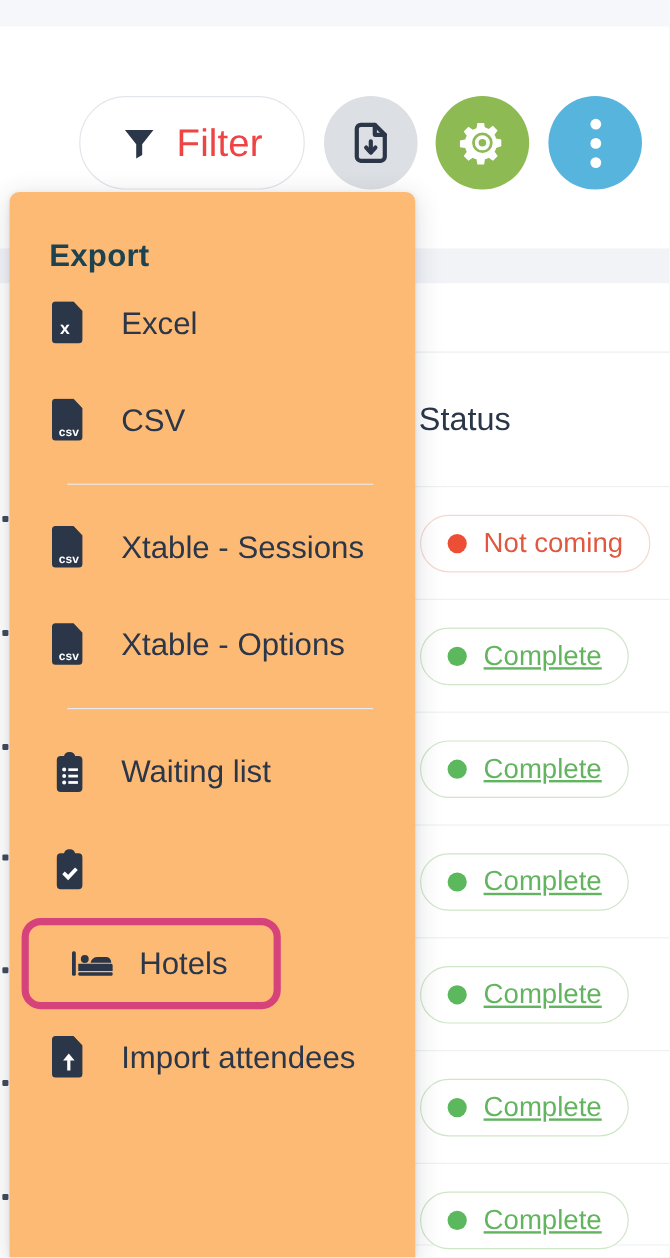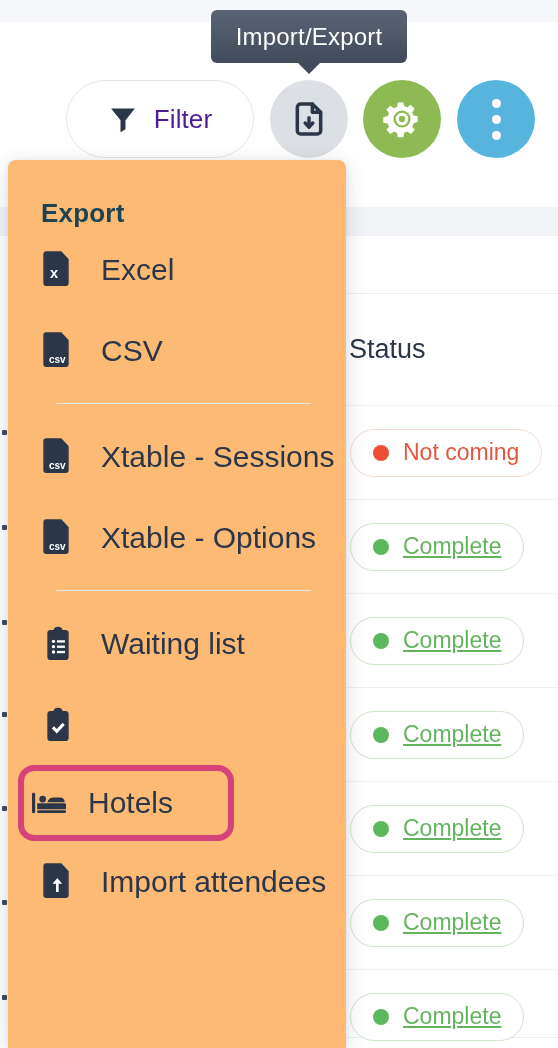--- a/index.html
+++ b/index.html
@@ -49,22 +49,22 @@
     width: 188px; height: 78px;
     border: 1.5px solid #e2e5ea;
     border-radius: 39px;
     background: #ffffff;
     display: flex;
     align-items: center;
     justify-content: center;
     gap: 16px;
   }
   .filter-btn .label {
-    font-size: 26px;
-    color: #4c1d95;
+    font-size: 32px;
+    color: #ef4444;
     letter-spacing: .1px;
   }
 
   .circle-btn {
     position: absolute;
     top: 2px;
     width: 78px; height: 78px;
     border-radius: 50%;
     display: flex;
     align-items: center;
@@ -192,40 +192,40 @@
   }
   .dd-item .ico {
     width: 34px;
     height: 40px;
     display: flex;
     align-items: center;
     justify-content: center;
     flex: 0 0 34px;
   }
   .dd-item .lbl {
-    font-size: 30px;
+    font-size: 26px;
     color: #2b3649;
     white-space: nowrap;
   }
 
   .dd-sep {
     height: 1px;
     background: #e7e9ec;
     margin: 12px 35px 12px 48px;
   }
 
   
   .dd-item.highlight {
     position: relative;
     margin: 0 0 0 10px;
     border: 6px solid #d6437b;
     border-radius: 16px;
     width: 216px;
     height: 76px;
-    padding-left: 8px;
+    padding-left: 36px;
     gap: 22px;
   }
 
   svg { display: block; }
 </style>
 </head>
 <body>
 
 <div id="screen">
 
@@ -315,24 +315,20 @@
 
     <div class="circle-btn more">
       <span class="dots">
         <i></i>
           <i></i>
           <i></i>
       </span>
     </div>
   </div>
 
-  <div class="tooltip">
-    <span class="ttext">Import/Export</span>
-    <span class="arrow"></span>
-  </div>
 
   <div class="dropdown">
     <div class="dd-heading export">Export</div>
     <div id="export-items">
         <div class="dd-item">
           <span class="ico">
             <svg width="32" height="38" viewBox="0 0 24 28" fill="#2b3649">
               <path d="M14.4 0H3.2A2.2 2.2 0 0 0 1 2.2v21.6A2.2 2.2 0 0 0 3.2 26h14.6a2.2 2.2 0 0 0 2.2-2.2V5.9L14.4 0z"></path>
               <path d="M14.4 0v4.6a1.3 1.3 0 0 0 1.3 1.3H20L14.4 0z" fill="#2b3649" opacity=".55"></path>
               <text x="9" y="20" font-family="Liberation Sans, sans-serif" font-size="11" font-weight="bold" fill="#ffffff" text-anchor="middle">x</text>

